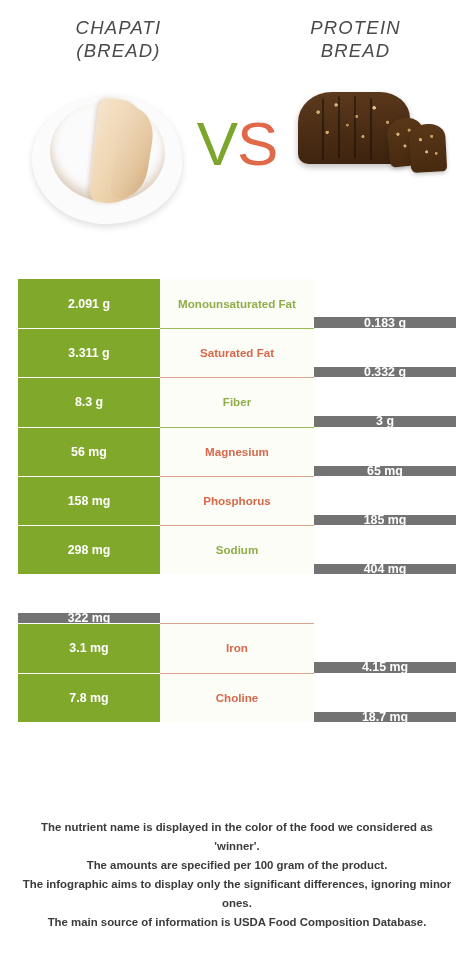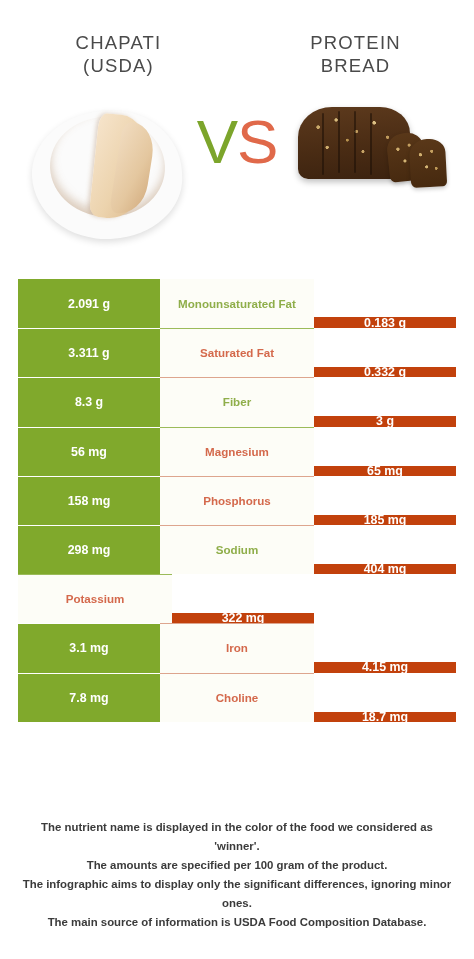--- a/index.html
+++ b/index.html
@@ -8,22 +8,23 @@
     background:#ffffff;
     font-family:"Liberation Sans", sans-serif;
     overflow:hidden;
     position:relative;
   }
   .page{width:474px;height:959px;position:relative;}
 
   
   .header{
     display:flex;
-    padding-top:31px;
+    padding-top:16px;
     height:62px;
+    font-style:italic;
   }
   .head-col{
     flex:1 1 50%;
     text-align:center;
     color:#4a4a4a;
     font-size:18.5px;
     line-height:23px;
     letter-spacing:1.2px;
     font-weight:400;
   }
@@ -37,21 +38,21 @@
   .food{
     position:absolute;
     top:0;
   }
   .food-left{left:24px;width:170px;height:160px;}
   .food-right{left:292px;width:160px;height:110px;}
 
   .vs{
     position:absolute;
     left:0;right:0;
-    top:18px;
+    top:35px;
     text-align:center;
     font-size:62px;
     line-height:62px;
     font-weight:400;
     letter-spacing:-1px;
     font-family:"Liberation Sans", sans-serif;
   }
   .vs .v{color:#7CA52B;}
   .vs .s{color:#E0694A;}
 
@@ -154,21 +155,21 @@
     text-align:center;
     box-sizing:border-box;
   }
   .cell-left,.cell-right{
     width:142px;
     color:#ffffff;
     font-size:12.4px;
     font-weight:bold;
   }
   .cell-left{background:#80A92C;}
-  .cell-right{background:#c2410c;margin-top:38px;}
+  .cell-right{background:#737373;margin-top:38px;}
   .cell-mid{
     width:154px;
     background:#FDFDF7;
     font-size:11.6px;
     font-weight:bold;
     line-height:14px;
     padding:0 10px;
   }
   .row + .row .cell-left{border-top:1.6px solid #ffffff;text-align:right;}
   .row + .row .cell-right{border-top:1.6px solid #ffffff;}
@@ -193,21 +194,21 @@
   .footer p{margin:0;font-weight:bold;}
 </style>
 </head>
 <body>
 
 <div class="page">
 
   <div class="header">
     <div class="head-col">
       <span>CHAPATI</span>
-      <span class="l2">(USDA)</span>
+      <span class="l2">(BREAD)</span>
     </div>
     <div class="head-col">
       <span>PROTEIN</span>
       <span class="l2">BREAD</span>
     </div>
   </div>
 
   <div class="hero">
 
     <div class="food food-left">
@@ -258,21 +259,20 @@
         <div class="cell cell-left">158 mg</div>
         <div class="cell cell-mid mid-orange">Phosphorus</div>
         <div class="cell cell-right">185 mg</div>
       </div>
       <div class="row win-left">
         <div class="cell cell-left">298 mg</div>
         <div class="cell cell-mid mid-green">Sodium</div>
         <div class="cell cell-right">404 mg</div>
       </div>
       <div class="row win-right">
-        <div class="cell cell-mid mid-orange">Potassium</div>
         <div class="cell cell-right">322 mg</div>
       </div>
       <div class="row win-right">
         <div class="cell cell-left">3.1 mg</div>
         <div class="cell cell-mid mid-orange">Iron</div>
         <div class="cell cell-right">4.15 mg</div>
       </div>
       <div class="row win-right">
         <div class="cell cell-left">7.8 mg</div>
         <div class="cell cell-mid mid-orange">Choline</div>

